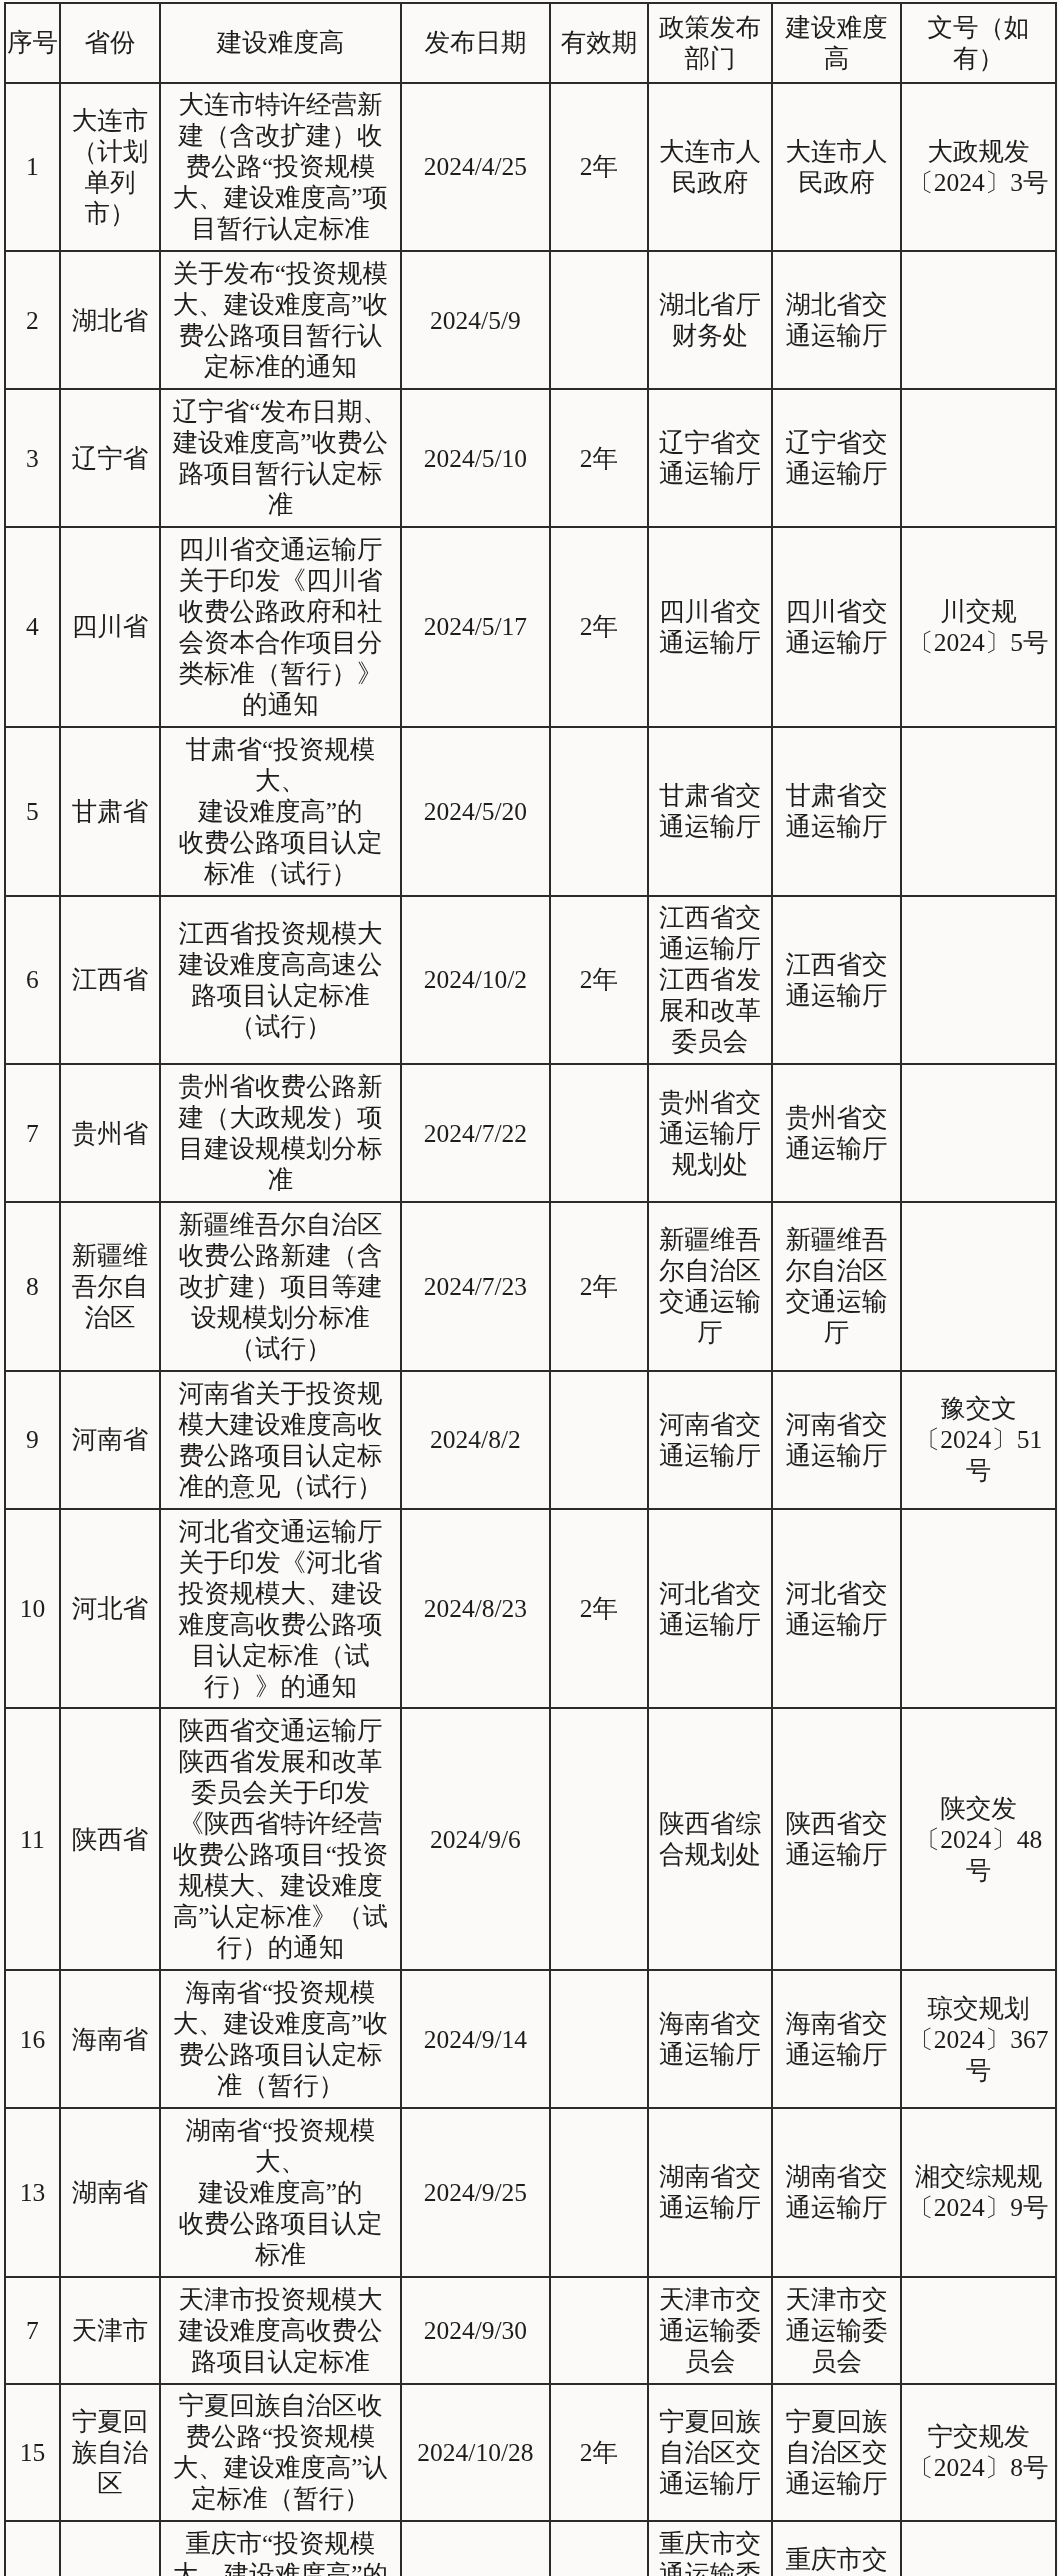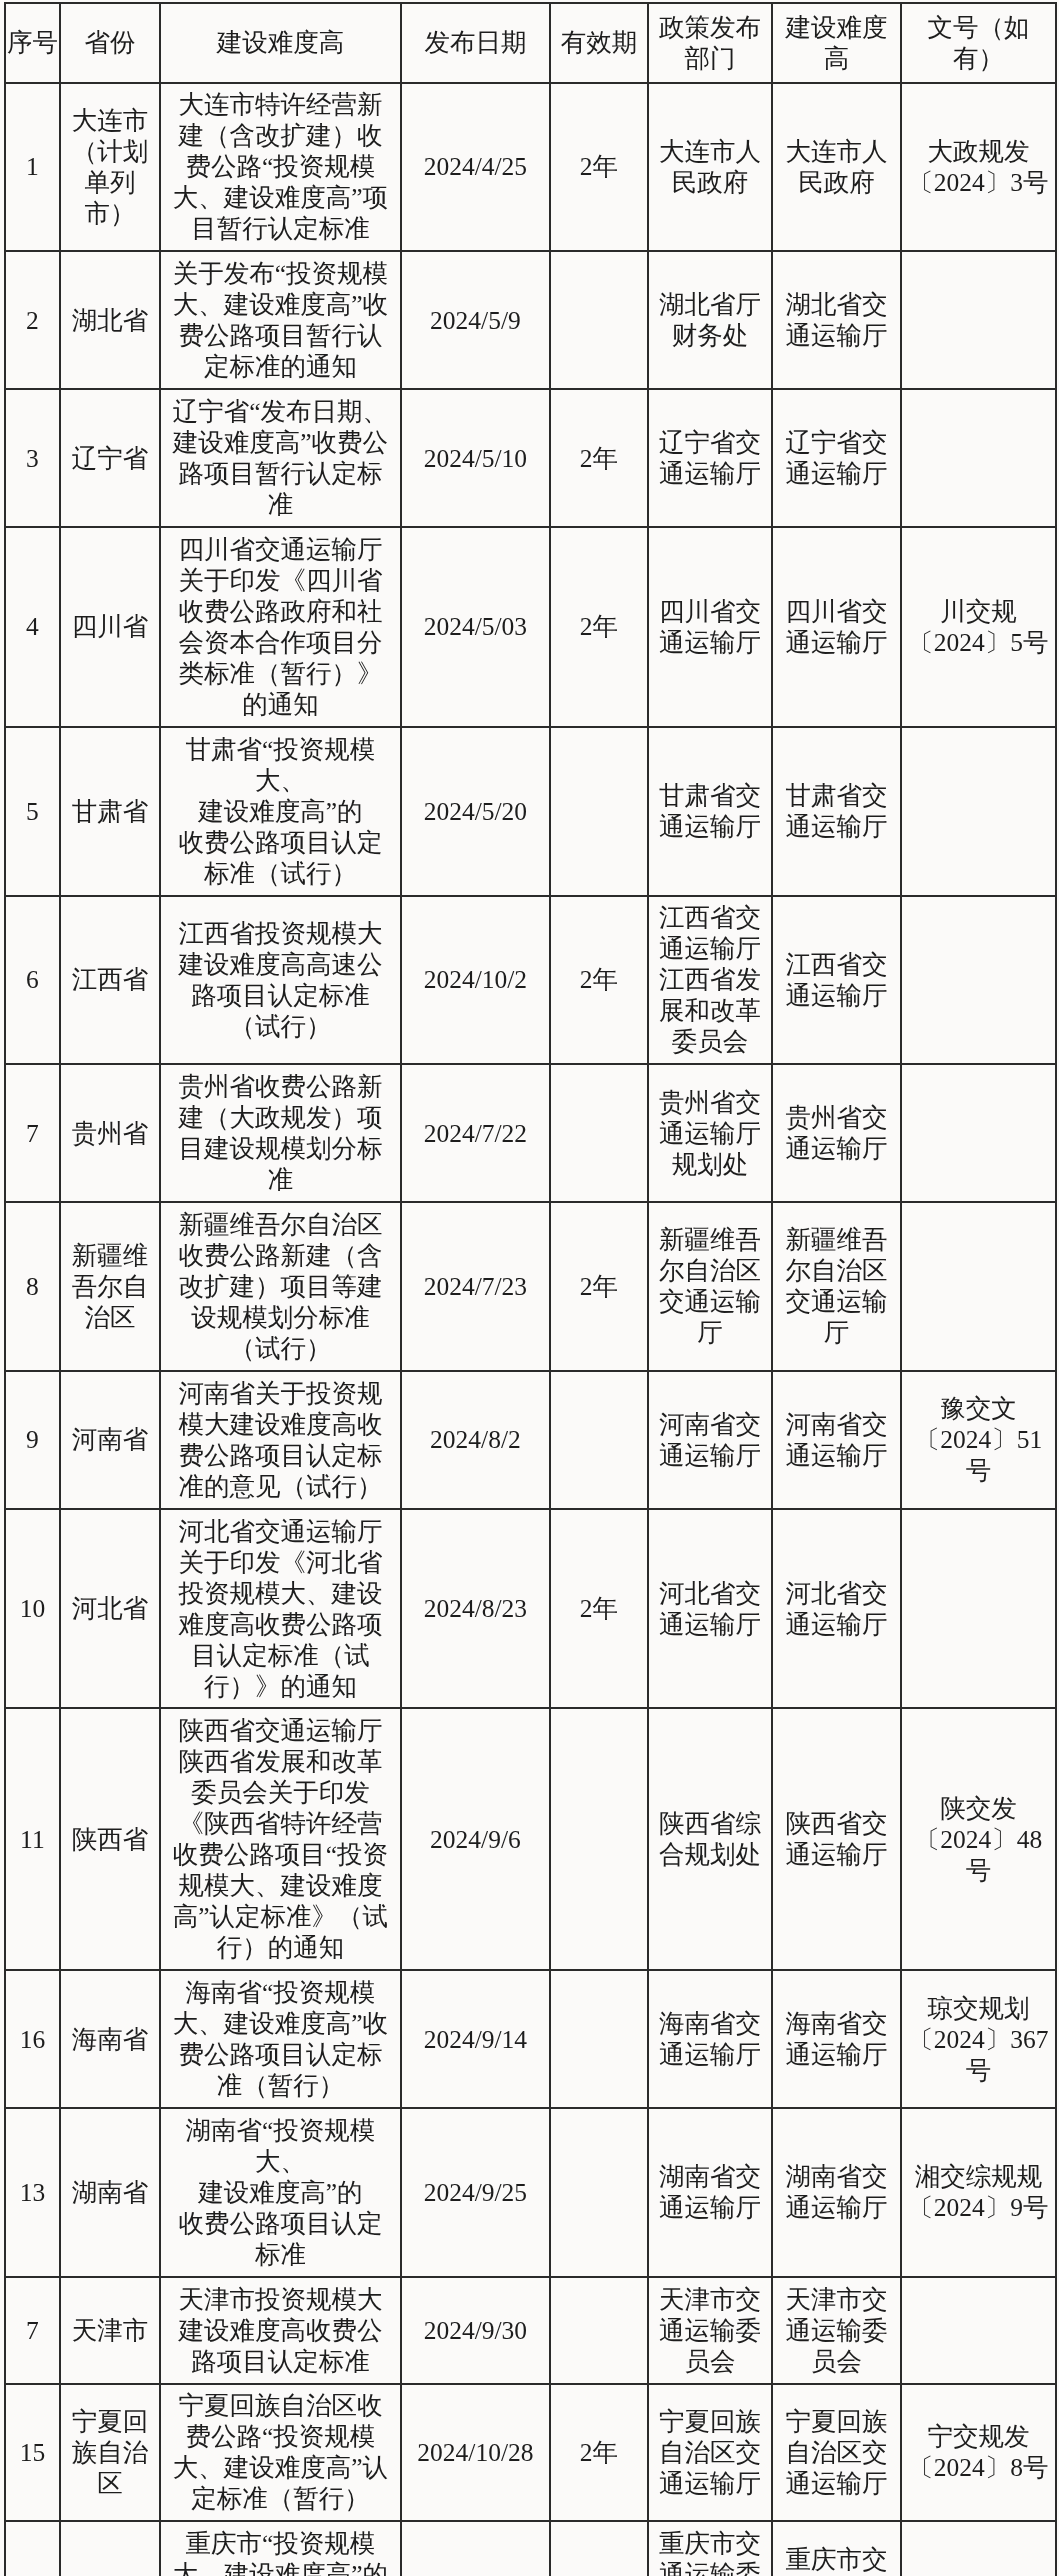--- a/index.html
+++ b/index.html
@@ -101,21 +101,21 @@
           <td class="cell-date">2024/5/10</td>
           <td class="cell-validity">2年</td>
           <td class="cell-department">辽宁省交通运输厅</td>
           <td class="cell-platform">辽宁省交通运输厅</td>
           <td class="cell-doc-no"></td>
         </tr>
         <tr>
           <td class="cell-no">4</td>
           <td class="cell-province">四川省</td>
           <td class="cell-title">四川省交通运输厅关于印发《四川省收费公路政府和社会资本合作项目分类标准（暂行）》的通知</td>
-          <td class="cell-date">2024/5/03</td>
+          <td class="cell-date">2024/5/17</td>
           <td class="cell-validity">2年</td>
           <td class="cell-department">四川省交通运输厅</td>
           <td class="cell-platform">四川省交通运输厅</td>
           <td class="cell-doc-no">川交规〔2024〕5号</td>
         </tr>
         <tr>
           <td class="cell-no">5</td>
           <td class="cell-province">甘肃省</td>
           <td class="cell-title">甘肃省“投资规模大、
 建设难度高”的

